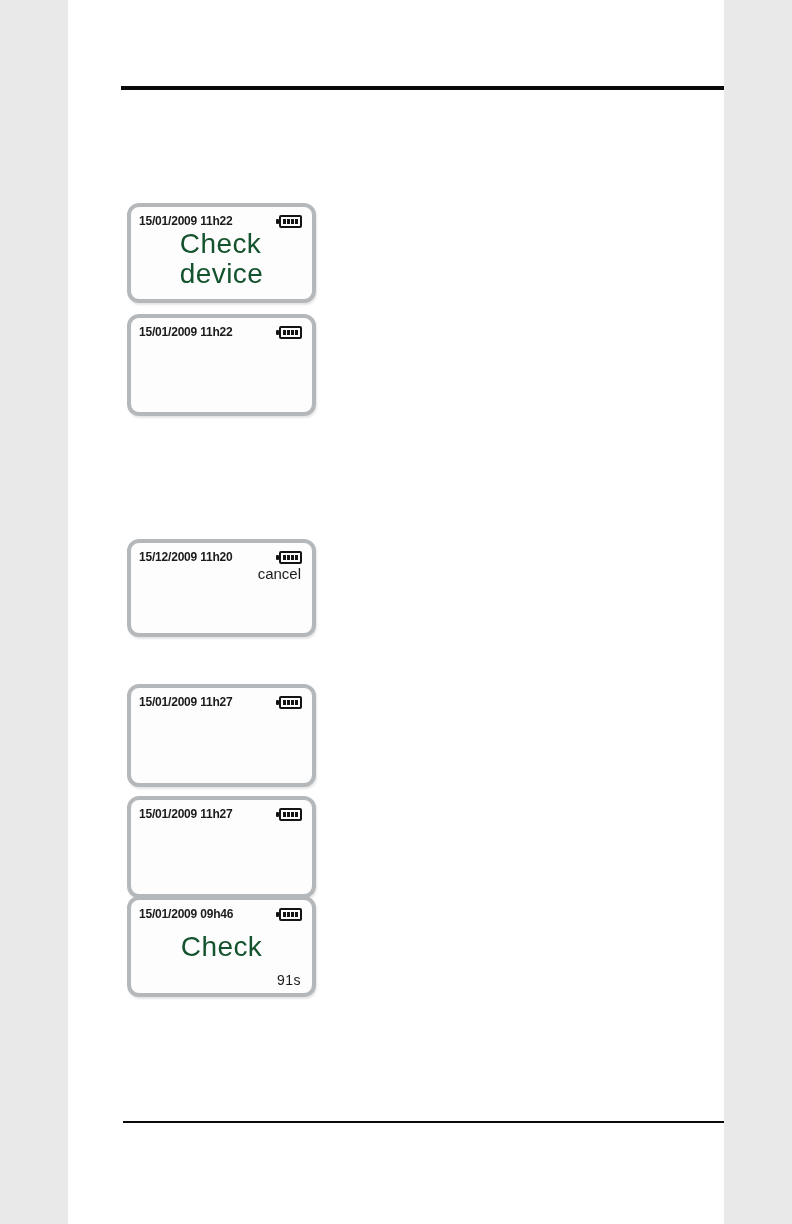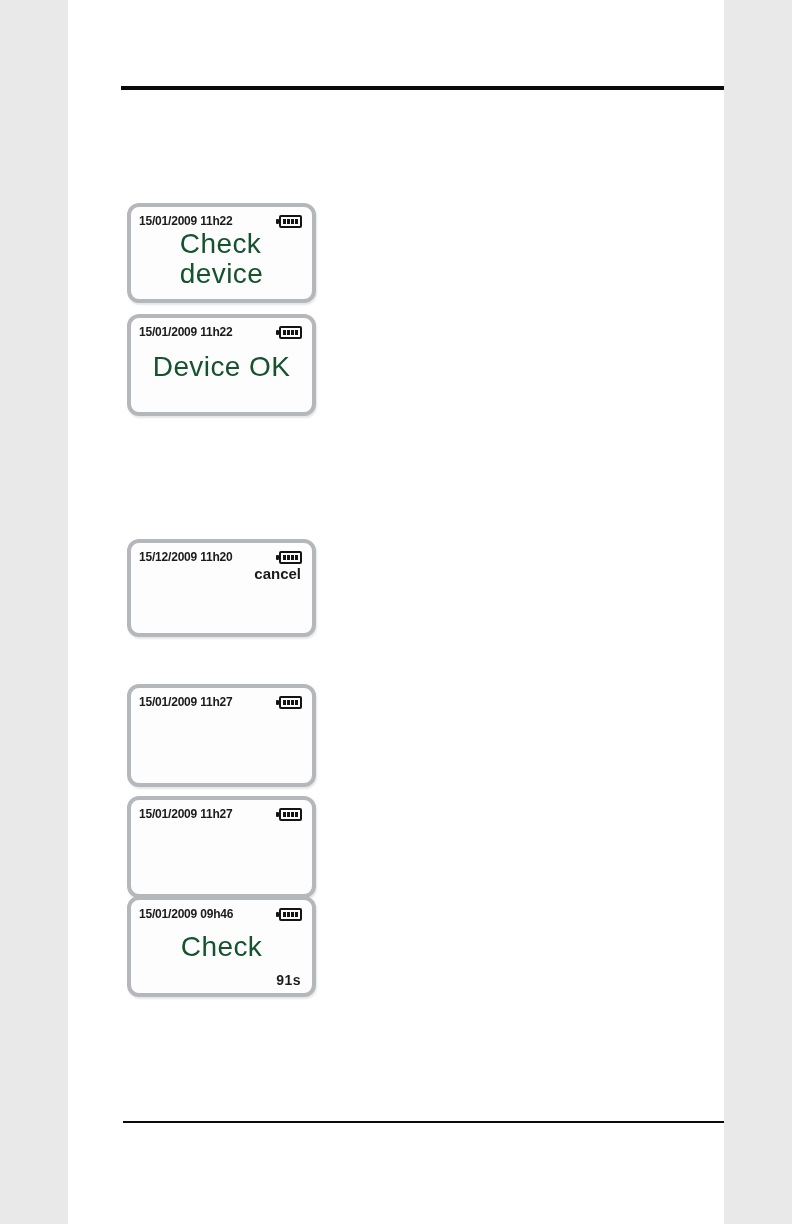--- a/index.html
+++ b/index.html
@@ -64,21 +64,20 @@
     color:#14532d;
     white-space:pre-line;
   }
   .lcd.no-footer .lcd-main{padding-bottom:14px;}
 
   .lcd-footer{
     flex:0 0 auto;
     text-align:right;
     color:#1b1b1b;
     padding:0 3px 1px 0;
-    font-weight:bold;
   }
   .lcd-3 .lcd-footer{font-size:15px;}
   .lcd-6 .lcd-footer{font-size:14px;letter-spacing:0.5px;}
 
   .power{
     position:absolute;left:686px;top:646px;
     width:46px;height:46px;line-height:0;
   }
 </style>
 </head>
@@ -105,21 +104,20 @@
   <div class="lcd lcd-2 no-footer">
     <div class="lcd-header">
       <span class="lcd-date">15/01/2009 11h22</span>
       <span class="battery">
         <span class="bar"></span>
           <span class="bar"></span>
           <span class="bar"></span>
           <span class="bar"></span>
       </span>
     </div>
-    <div class="lcd-main">Device OK</div>
   </div>
 
   <div class="lcd lcd-3">
     <div class="lcd-header">
       <span class="lcd-date">15/12/2009 11h20</span>
       <span class="battery">
         <span class="bar"></span>
           <span class="bar"></span>
           <span class="bar"></span>
           <span class="bar"></span>

